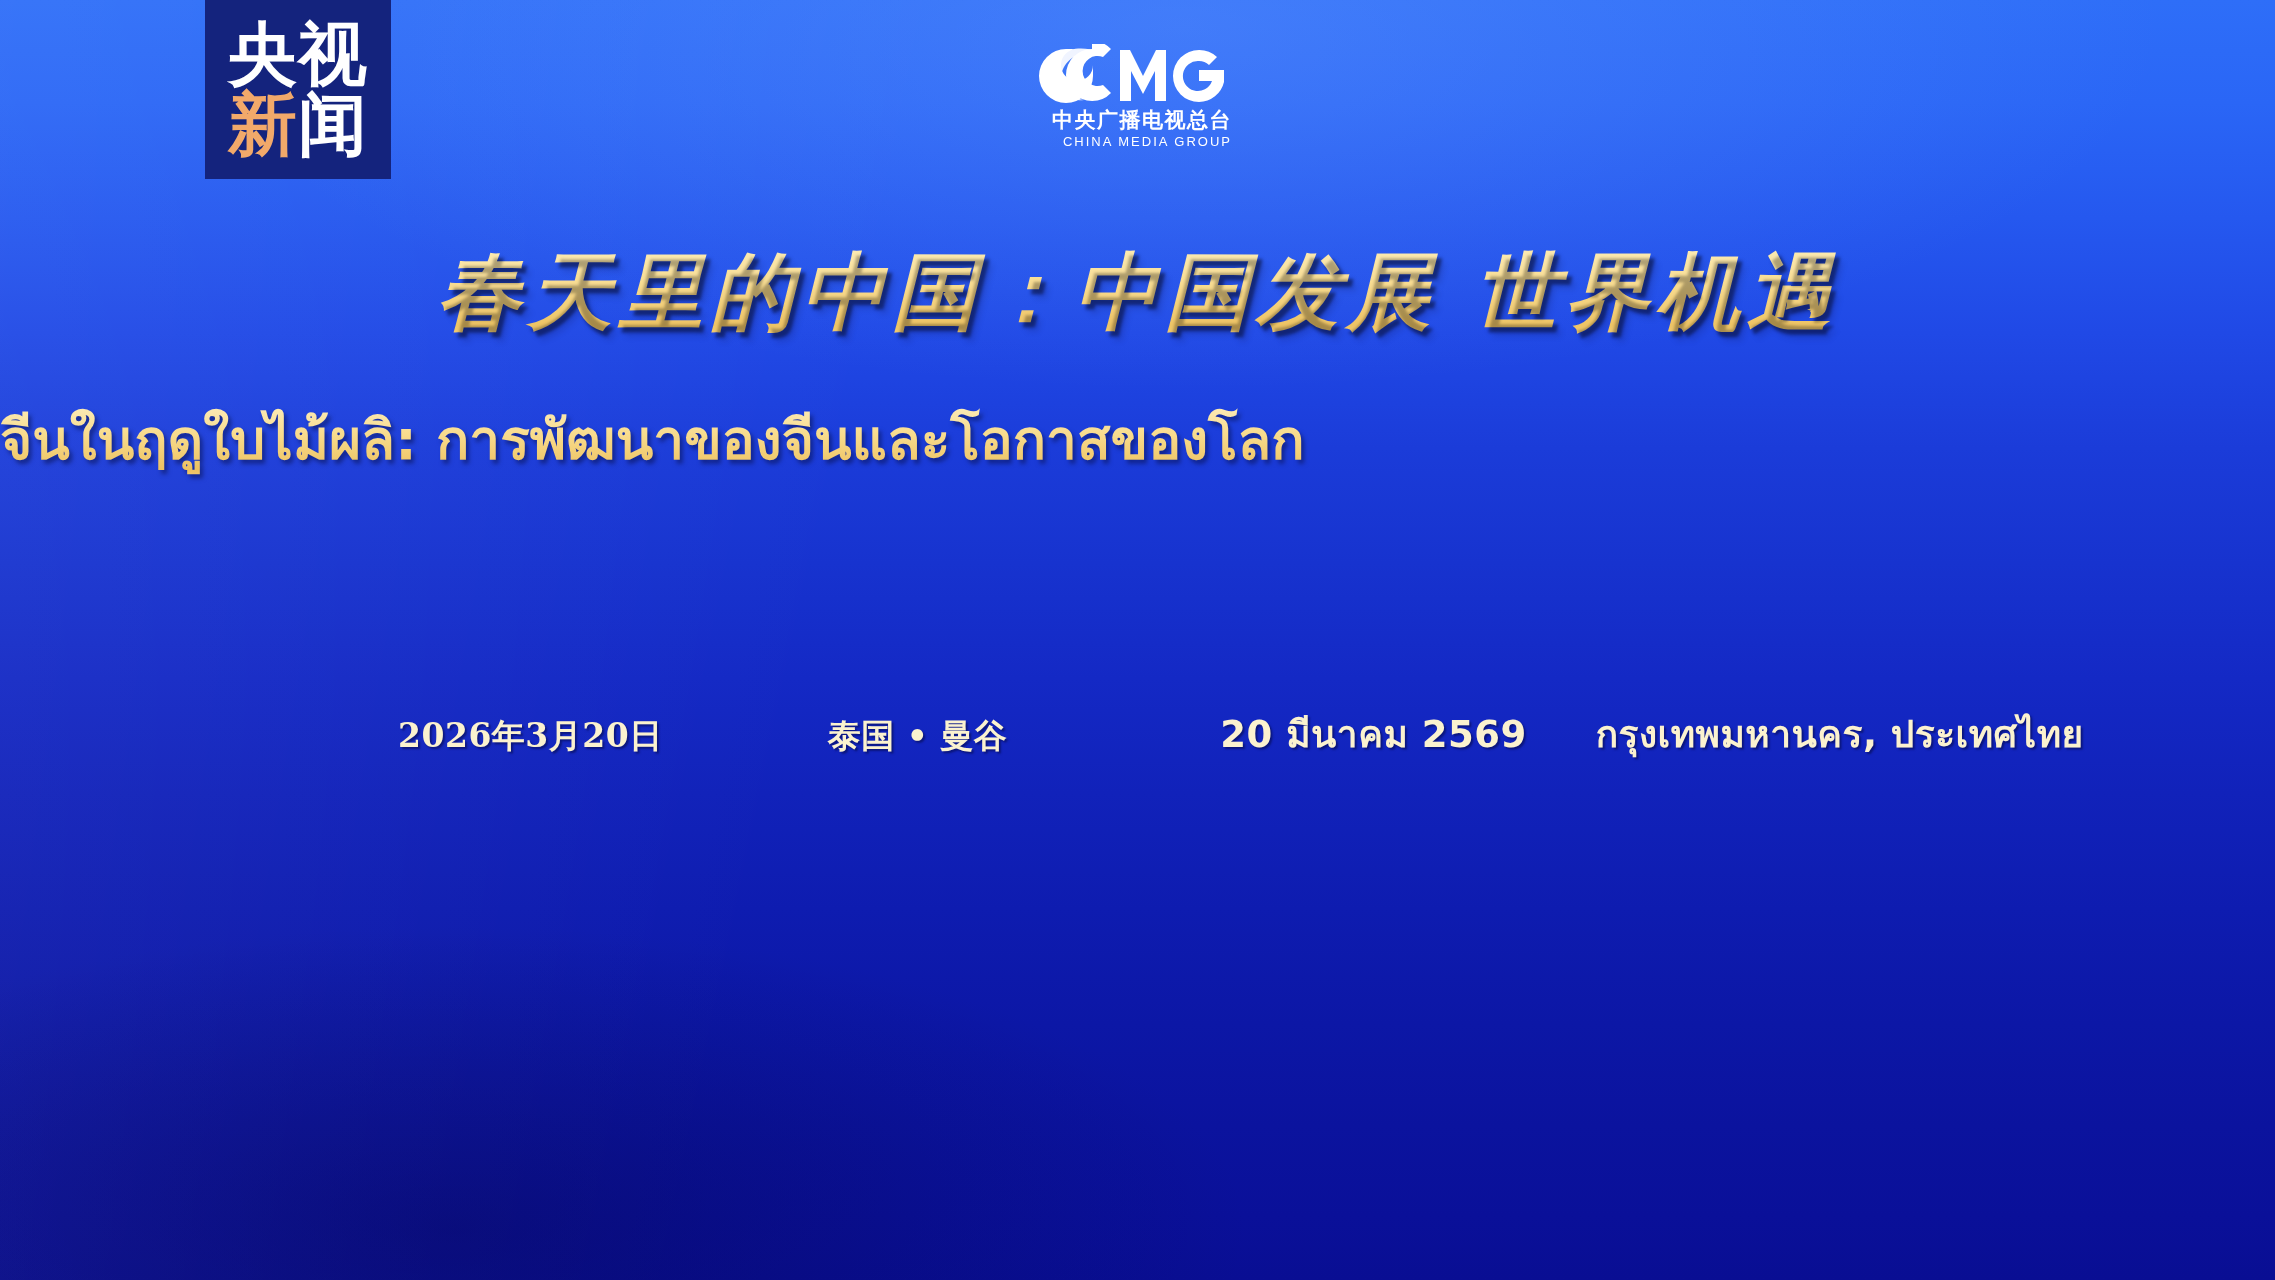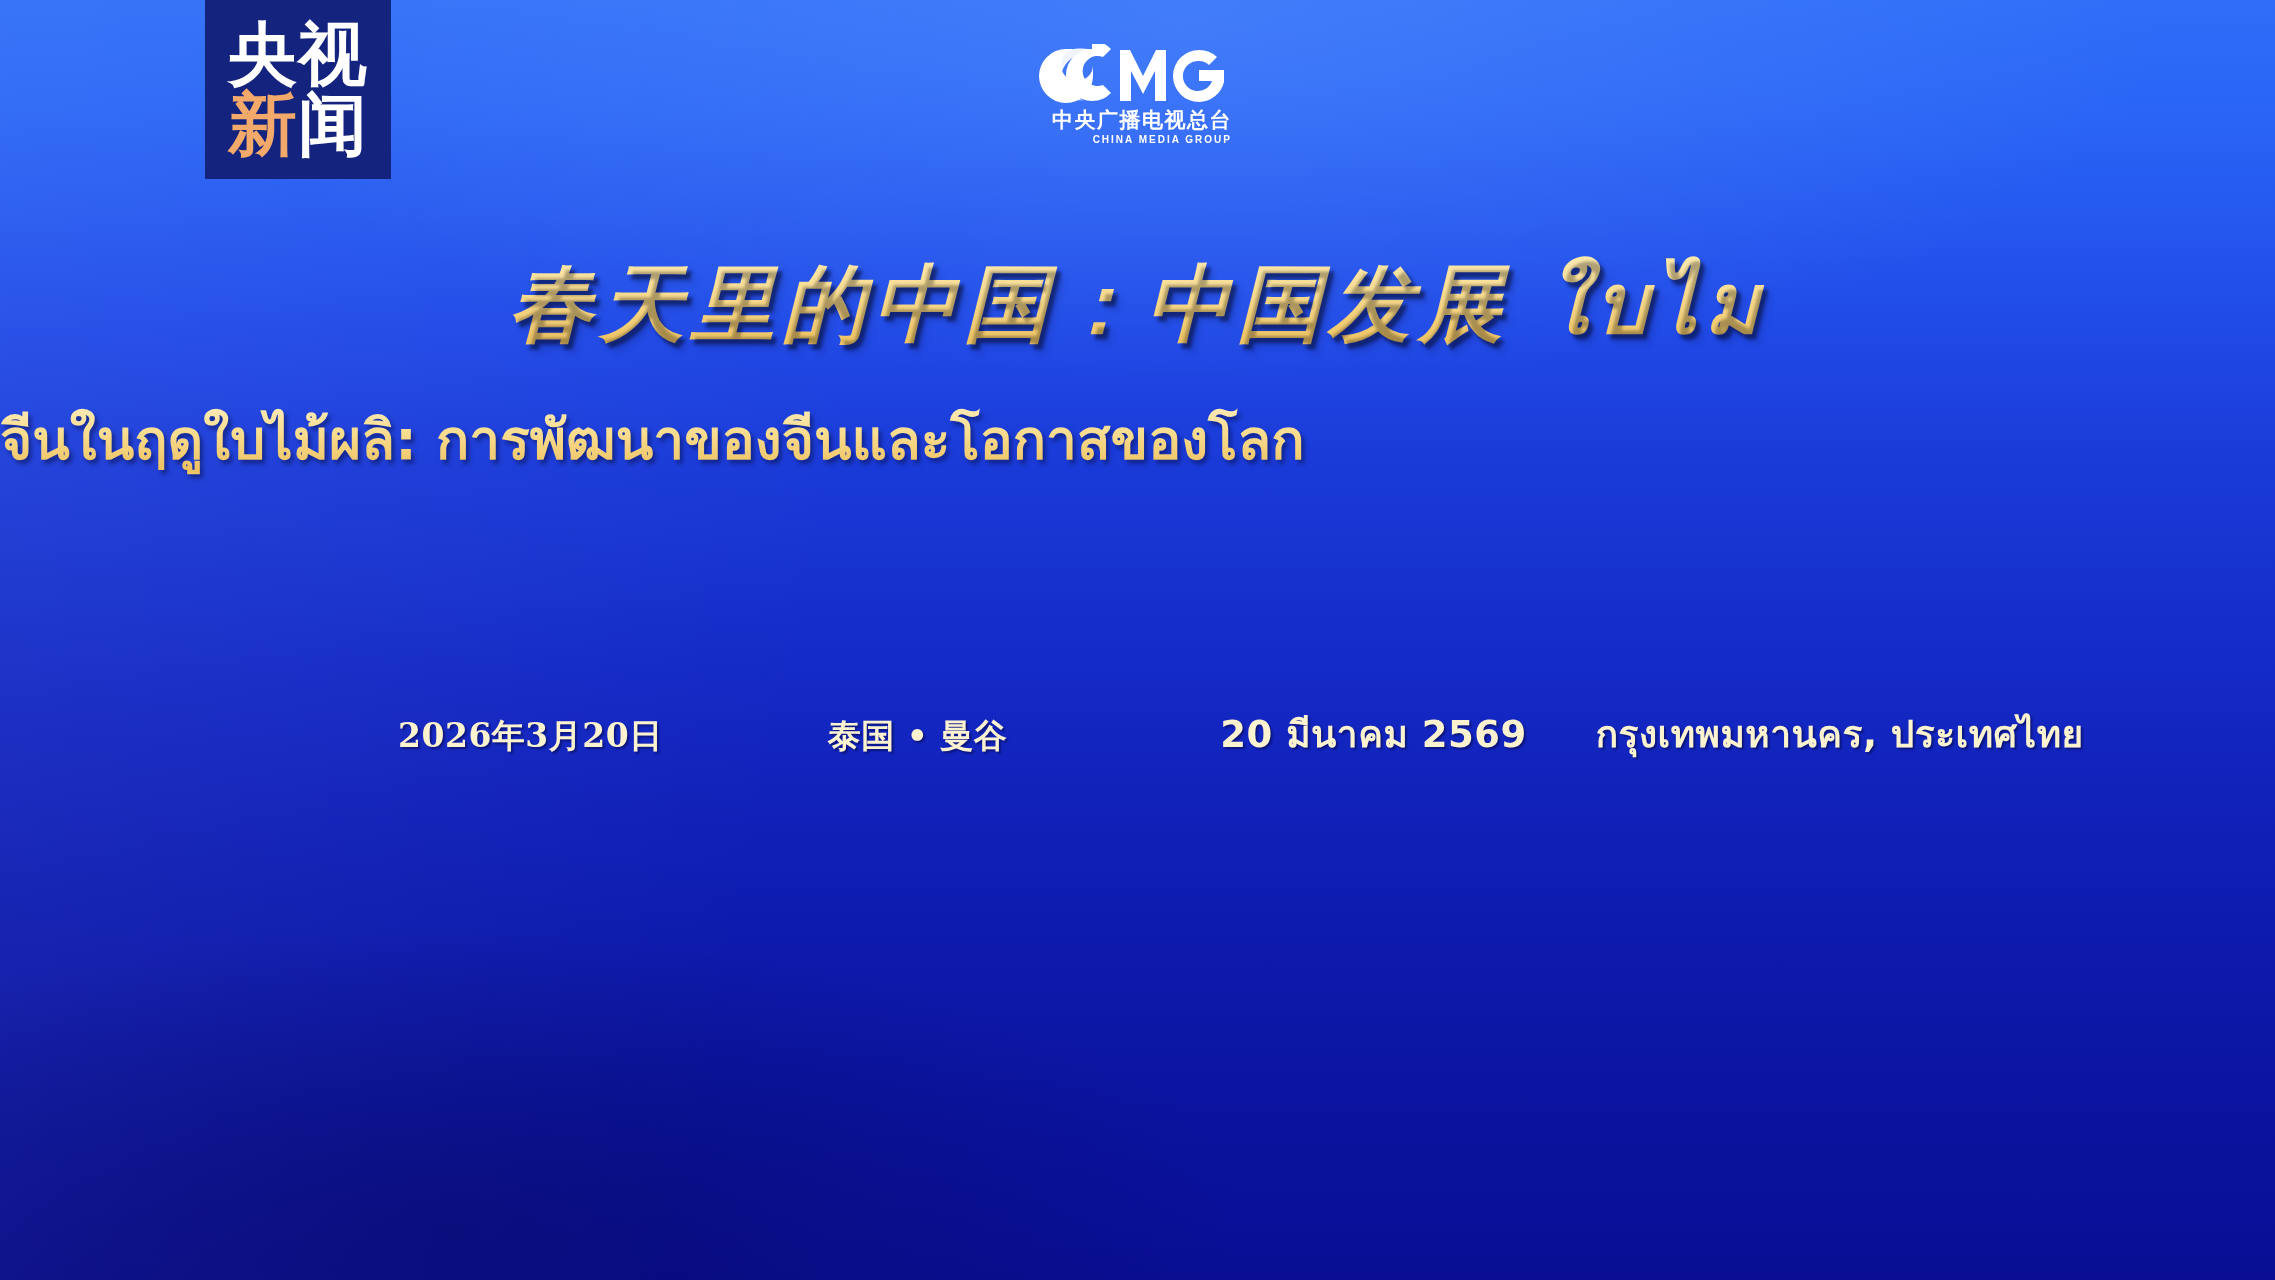--- a/index.html
+++ b/index.html
@@ -88,22 +88,22 @@
     font-weight: 700;
     font-size: 21px;
     color: #ffffff;
     letter-spacing: 1.5px;
     line-height: 1.2;
     margin-top: 2px;
     white-space: nowrap;
   }
   .cmg-en {
     font-family: "Liberation Sans", sans-serif;
-    font-weight: 700;
-    font-size: 10px;
+    font-weight: 400;
+    font-size: 13px;
     color: #ffffff;
     letter-spacing: 2.0px;
     line-height: 1.4;
     white-space: nowrap;
   }
 
   
   .title-zh {
     position: absolute;
     top: 236px;
@@ -200,21 +200,21 @@
 
         <path d="M88 57 V6 h10 l13 26 l13 -26 h10 v51 h-11 V27 l-12 23 l-12 -23 v30 z" fill="#ffffff"></path>
 
         <path d="M167 6 a26 26 0 1 0 0 52 a26 26 0 0 0 25 -20 v-12 h-25 v11 h13 a15 15 0 1 1 -13 -20 a15 15 0 0 1 10 4 l8 -8 a26 26 0 0 0 -18 -7 z" fill="#ffffff"></path>
       </svg>
     </span>
     <div class="cmg-cn">中央广播电视总台</div>
     <div class="cmg-en">CHINA MEDIA GROUP</div>
   </div>
 
-  <div class="title-zh">春天里的中国：中国发展 ใบไม</div>
+  <div class="title-zh">春天里的中国：中国发展 世界机遇</div>
 
   <div class="title-th">จีนในฤดูใบไม้ผลิ: การพัฒนาของจีนและโอกาสของโลก</div>
 
   <div class="info-line">
     <span class="info-item">2026年3月20日</span>
     <span class="gap-a"></span>
     <span class="info-item">泰国 • 曼谷</span>
     <span class="gap-b"></span>
     <span class="info-item thai">20 มีนาคม 2569</span>
     <span class="gap-c"></span>

